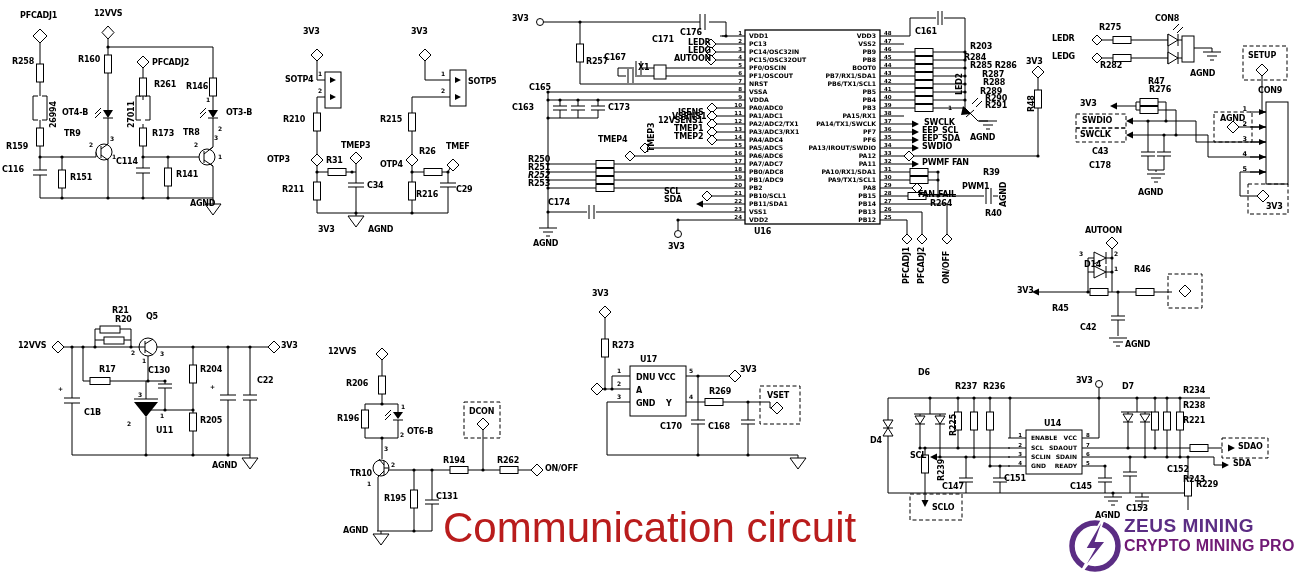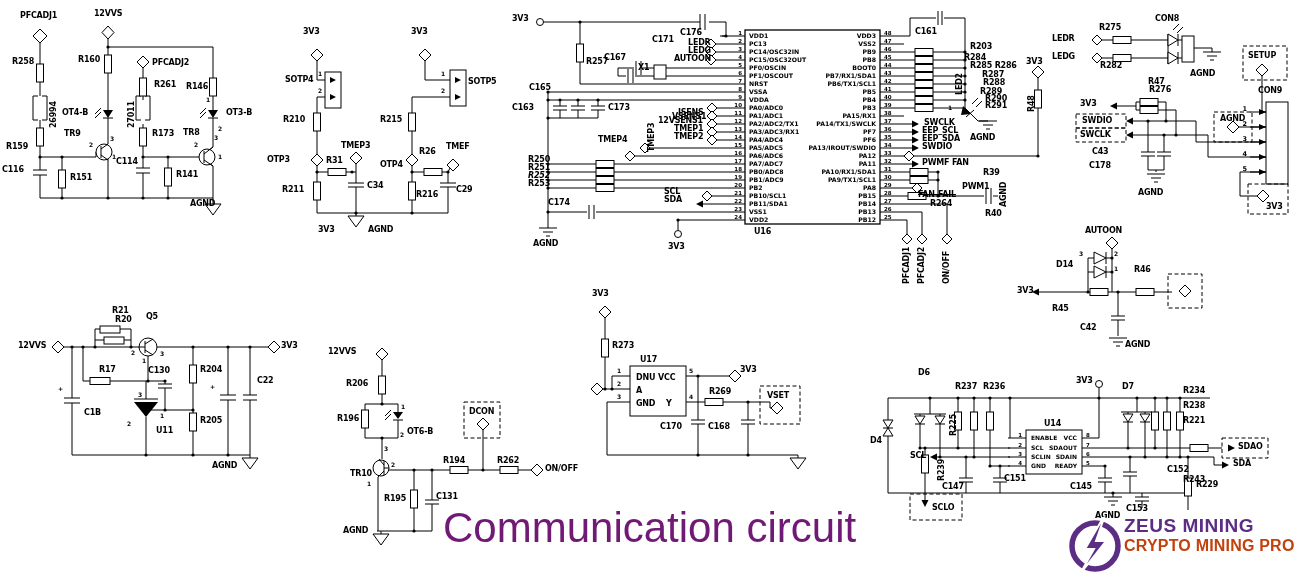--- a/index.html
+++ b/index.html
@@ -671,21 +671,21 @@
       <span class="lb" style="left: 1082px; top: 117px;">SWDIO</span>
       <span class="lb" style="left: 1080px; top: 131px;">SWCLK</span>
       <span class="lb" style="left: 1092px; top: 148px;">C43</span>
       <span class="lb" style="left: 1089px; top: 162px;">C178</span>
       <span class="lb" style="left: 1138px; top: 189px;">AGND</span>
       <span class="lb" style="left: 1248px; top: 52px;">SETUP</span>
       <span class="lb" style="left: 1258px; top: 87px;">CON9</span>
       <span class="lb" style="left: 1220px; top: 115px;">AGND</span>
       <span class="lb" style="left: 1266px; top: 203px;">3V3</span>
       <span class="lb" style="left: 1085px; top: 227px;">AUTOON</span>
-      <span class="lb" style="left: 1056px; top: 261px;">D14</span>
+      <span class="lb" style="left: 1084px; top: 261px;">D14</span>
       <span class="lb s" style="left: 1114px; top: 251px;">2</span>
       <span class="lb s" style="left: 1114px; top: 266px;">1</span>
       <span class="lb s" style="left: 1079px; top: 251px;">3</span>
       <span class="lb" style="left: 1017px; top: 287px;">3V3</span>
       <span class="lb" style="left: 1052px; top: 305px;">R45</span>
       <span class="lb" style="left: 1134px; top: 266px;">R46</span>
       <span class="lb" style="left: 1080px; top: 324px;">C42</span>
       <span class="lb" style="left: 1125px; top: 341px;">AGND</span>
       <span class="lb" style="left: 112px; top: 307px;">R21</span>
       <span class="lb" style="left: 115px; top: 316px;">R20</span>
@@ -762,24 +762,24 @@
       <span class="lb" style="left: 1183px; top: 432px; margin-top: 44px;">R243</span>
       <span class="lb" style="left: 1238px; top: 443px;">SDAO</span>
       <span class="lb" style="left: 1233px; top: 460px;">SDA</span>
       <span class="lb" style="left: 1196px; top: 481px;">R229</span>
       <span class="lb" style="left: 1141px; top: 466px; margin-left: 26px;">C152</span>
       <span class="lb" style="left: 1126px; top: 505px;">C153</span>
       <span class="lb" style="left: 1095px; top: 512px;">AGND</span>
       <span class="lb" style="left: 932px; top: 504px;">SCLO</span>
     </div>
 
-<div id="title-text" style="color: #701a75;">Communication circuit</div>
+<div id="title-text" style="color: #b91c1c;">Communication circuit</div>
 
 <div id="logo">
   <svg width="60" height="66" viewBox="0 0 60 66">
     <circle cx="31" cy="38" r="23" fill="none" stroke="#5b2d84" stroke-width="5.5"></circle>
     <path d="M39,10 L21,41 L30,41 L16,66 L42,33 L32,33 L40,10 Z" fill="#5b2d84" stroke="#fff" stroke-width="2"></path>
   </svg>
   <div class="t1" style="color: rgb(91, 45, 132);">ZEUS MINING</div>
-  <div class="t2" style="color: #c2410c;">CRYPTO MINING PRO</div>
+  <div class="t2" style="color: #701a75;">CRYPTO MINING PRO</div>
 </div>
 
 </div>
 
 </body></html>

